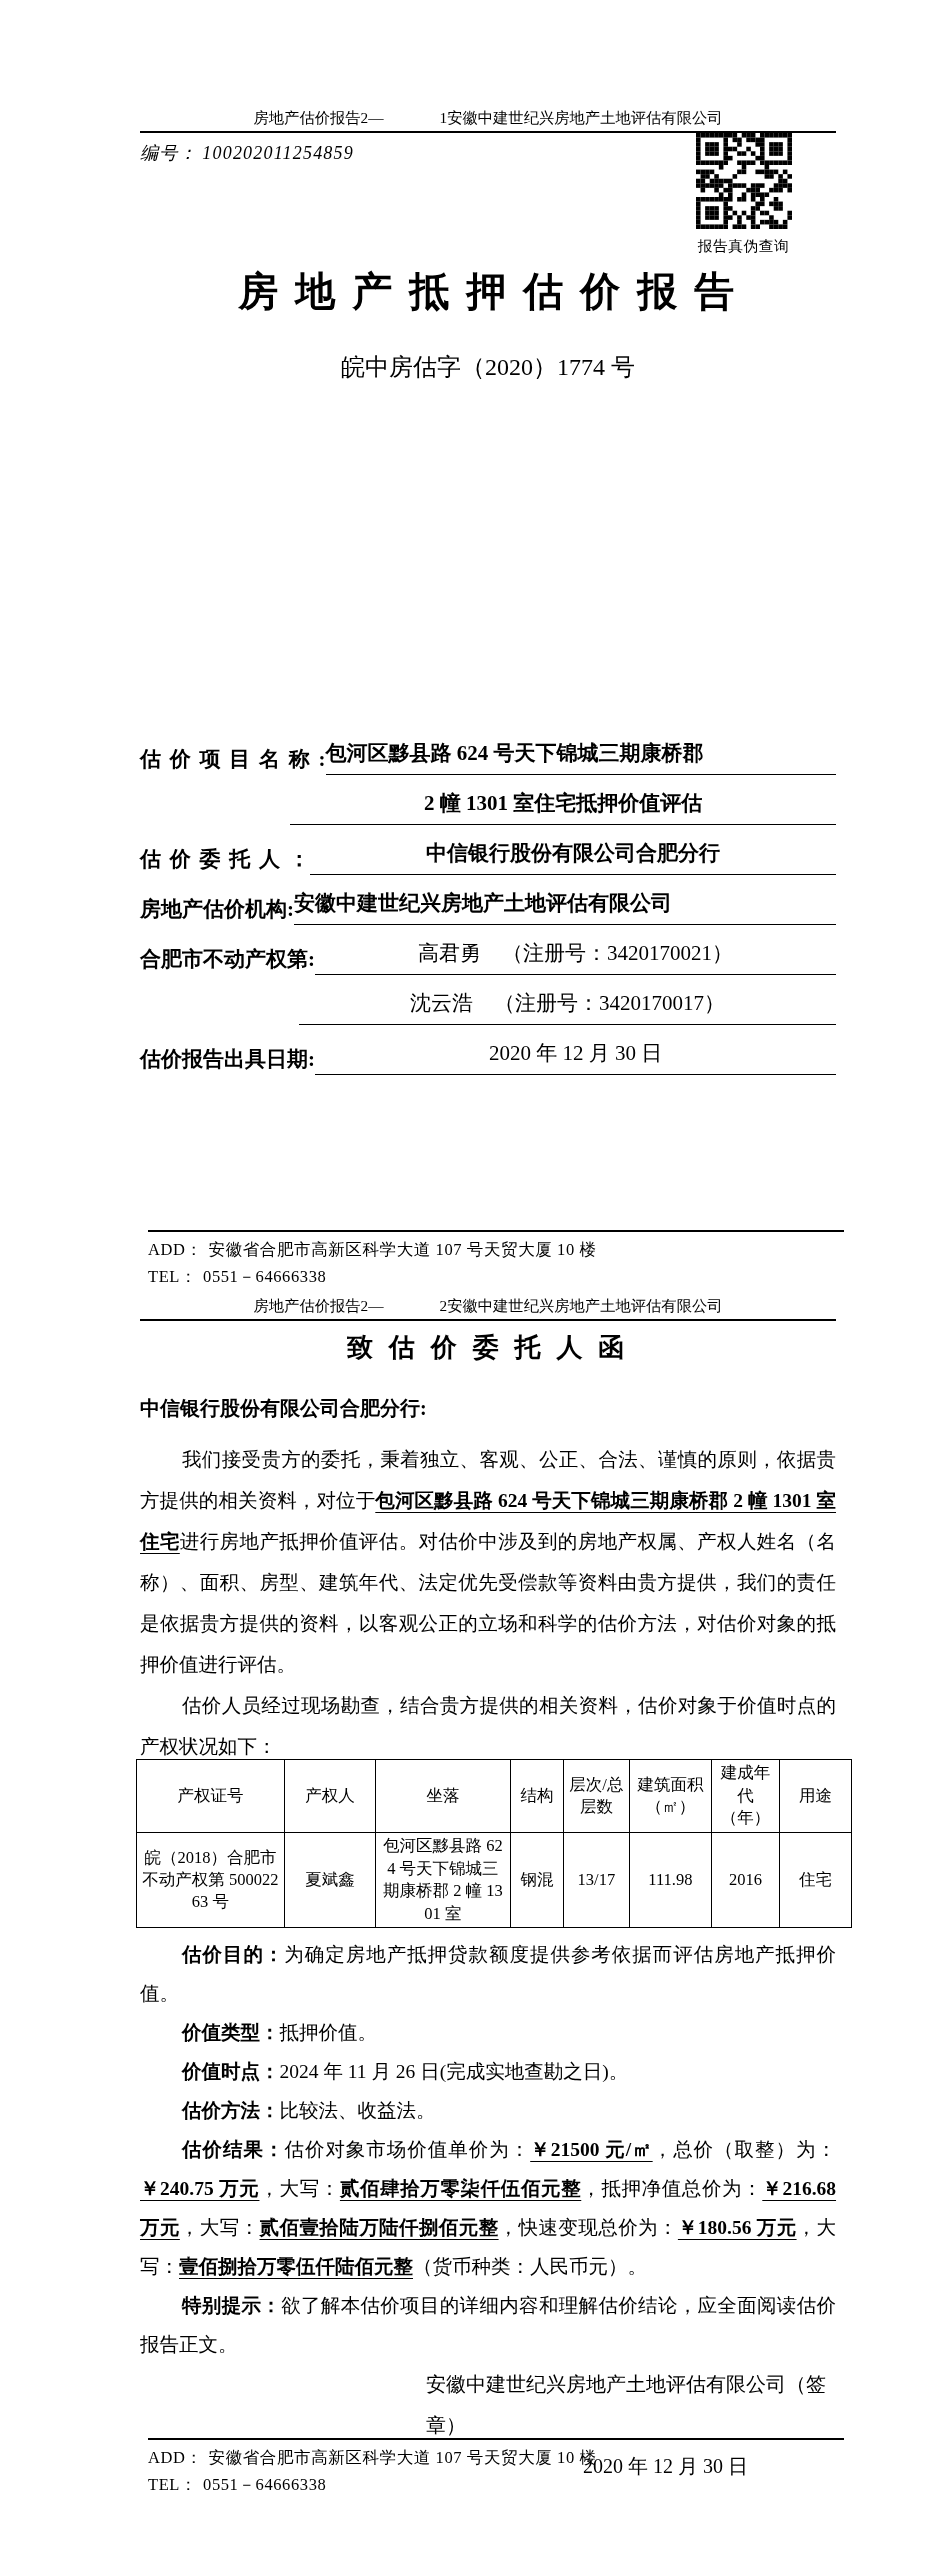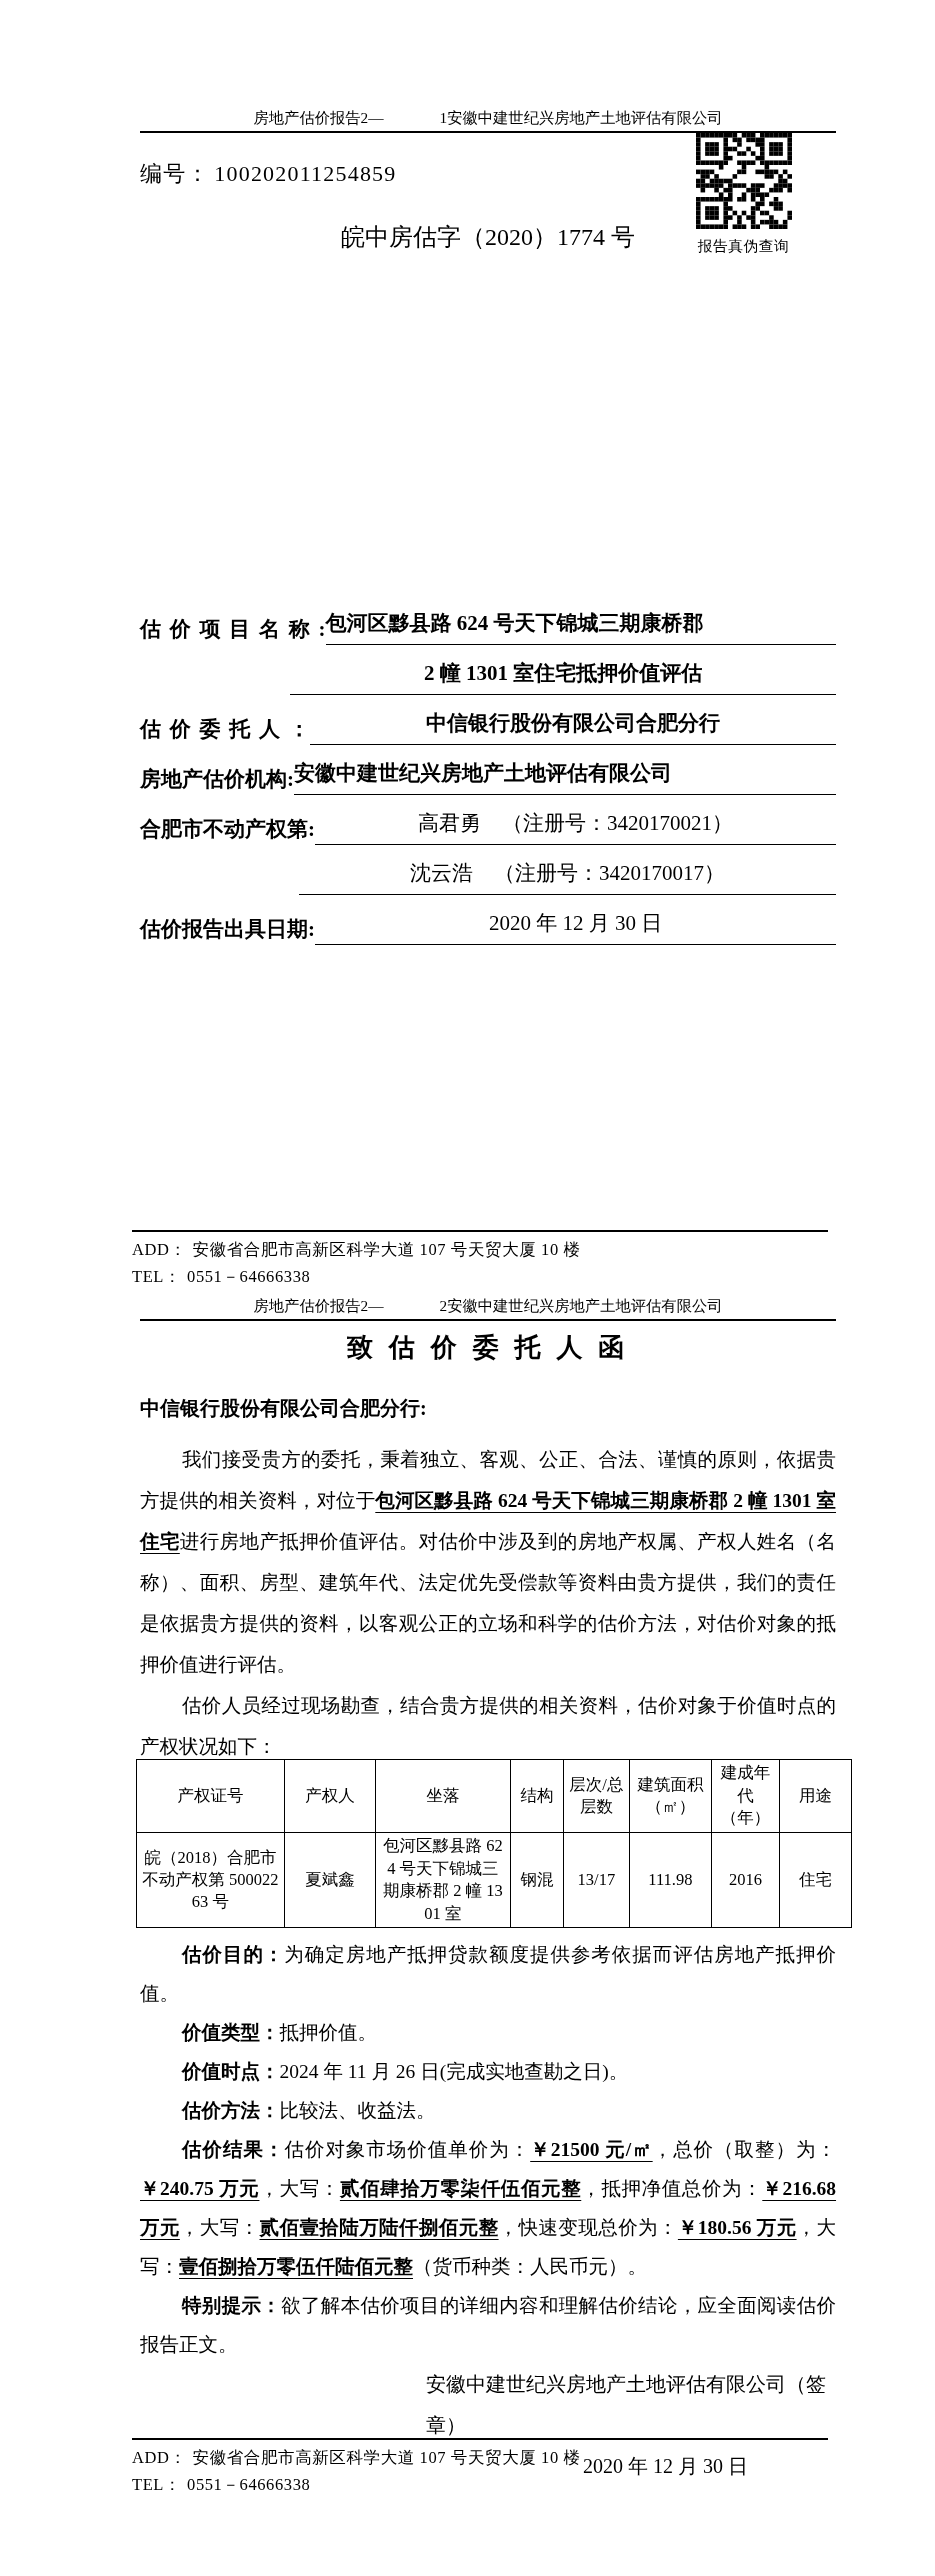--- a/index.html
+++ b/index.html
@@ -10,28 +10,28 @@
   }
   .page{position:absolute;left:0;width:936px;height:1288px;overflow:hidden;background:#fff;}
   #p1{top:0;} #p2{top:1288px;}
   .content{margin-left:140px;width:696px;position:relative;}
 
   
   .pgheader{display:flex;justify-content:center;align-items:flex-end;
     border-bottom:2.4px solid #000;padding-bottom:3.5px;font-size:15.3px;line-height:19px;}
   #p1 .pgheader{margin-top:108px;} #p2 .pgheader{margin-top:8.3px;}
   .pgheader .mid{display:flex;gap:56px;}
-  .pgfooter{position:absolute;left:132px;width:696px;border-top:2.4px solid #000;
+  .pgfooter{position:absolute;left:148px;width:696px;border-top:2.4px solid #000;
     padding-top:7px;font-size:16.5px;line-height:22.4px;}
   #p1 .pgfooter{top:1230px;} #p2 .pgfooter{top:1150px;}
   .pgfooter .fline{margin-bottom:4.7px;letter-spacing:0.6px;}
   .pgfooter .flabel2{margin-right:5.9px;}
 
   
-  .report-no{margin-top:26px;font-size:22px;letter-spacing:1.2px;}
+  .report-no{margin-top:8px;font-size:18px;letter-spacing:1.2px;font-style:italic;}
   .report-no .no-label{margin-right:4.7px;}
   .qr{position:absolute;left:695px;top:133px;width:97px;text-align:center;}
   .qr svg{width:96px;height:96px;display:block;margin:0 auto;}
   .qr-caption{font-size:14.7px;margin-top:8.3px;letter-spacing:0.6px;white-space:nowrap;}
   .big-title{margin-top:99px;text-align:center;font-weight:bold;font-size:40px;
     letter-spacing:3.5px;white-space:nowrap;}
   .doc-no{margin-top:32px;text-align:center;font-size:24px;}
 
   .fields{margin-top:342px;font-size:21px;}
   .frow{display:flex;align-items:flex-end;height:50px;}
@@ -78,20 +78,21 @@
         <span>2—</span>
         <span>1</span>
       </span>
       <span>安徽中建世纪兴房地产土地评估有限公司</span>
     </div>
 
     <div class="report-no">
       <span class="no-label">编号：</span><span>100202011254859</span>
     </div>
 
+    <div class="big-title">房 地 产 抵 押 估 价 报 告</div>
 
     <div class="doc-no">皖中房估字（2020）1774 号</div>
 
     <div class="fields">
       <div class="frow">
         <span class="flabel">估 价 项 目 名 称 :</span>
         <span class="fvalue v-b">包河区黟县路 624 号天下锦城三期康桥郡</span>
       </div>
       <div class="frow">
         <span class="fvalue v-b v-c ind1">2 幢 1301 室住宅抵押价值评估</span>

